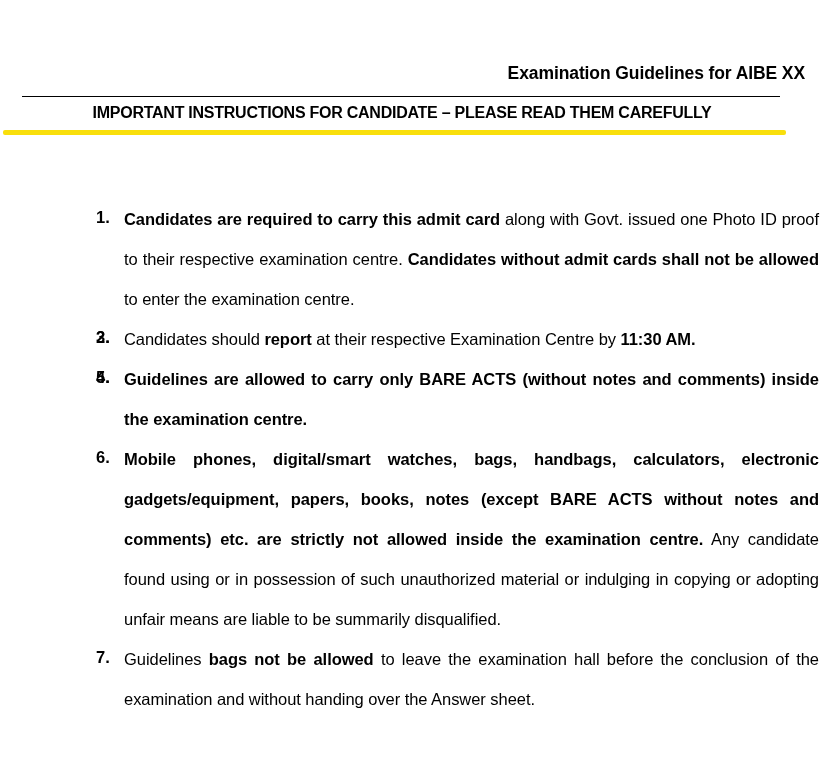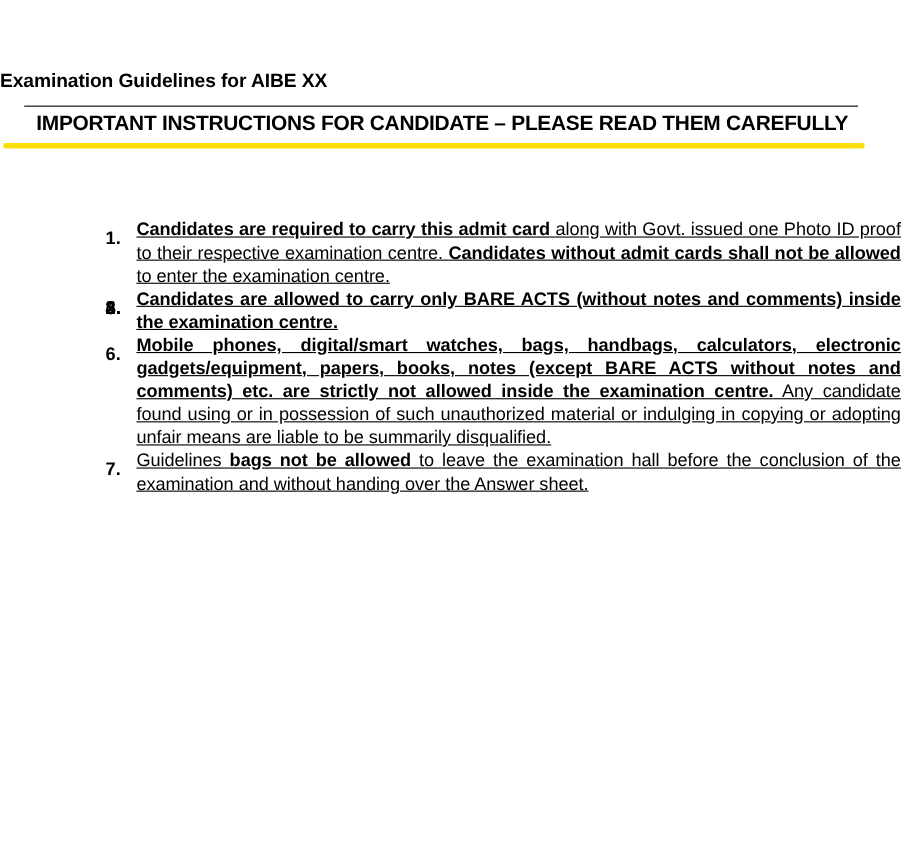--- a/index.html
+++ b/index.html
@@ -23,21 +23,21 @@
     height: 765px;
     box-sizing: border-box;
   }
 
   
   .doc-title {
     position: absolute;
     left: 0;
     top: 62px;
     width: 805px;
-    text-align: left;
+    text-align: right;
     font-size: 17.5px;
     font-weight: bold;
     letter-spacing: -0.1px;
     line-height: 22px;
     white-space: nowrap;
   }
 
   .rule-black {
     position: absolute;
     left: 22px;
@@ -46,21 +46,21 @@
     height: 0;
     border-top: 1.4px solid #000000;
   }
 
   .doc-subtitle {
     position: absolute;
     left: 22px;
     top: 100px;
     width: 760px;
     text-align: center;
-    font-size: 19px;
+    font-size: 16px;
     font-weight: bold;
     letter-spacing: -0.25px;
     line-height: 26px;
     white-space: nowrap;
   }
 
   .rule-yellow {
     position: absolute;
     left: 3px;
     top: 130px;
@@ -92,26 +92,25 @@
     top: 0;
     width: 24px;
     font-size: 16.5px;
     font-weight: bold;
     line-height: 36.5px;
     text-align: left;
   }
 
   .item-body {
     font-size: 16.5px;
-    line-height: 21px;
+    line-height: 40px;
     text-align: justify;
     text-justify: inter-word;
     letter-spacing: -0.05px;
     word-spacing: 0px;
-    text-decoration: underline;
   }
 
   
   .item-body > .seg { }
 
   .seg-bold { font-weight: bold; }
   .seg-normal { font-weight: normal; }
 
   
   .item[data-justify="full"] .item-body {
@@ -137,27 +136,28 @@
   <ol class="instructions" id="instructions-list">
       <li class="item" data-justify="full">
         <span class="item-marker">1.</span>
         <div class="item-body"><span class="seg seg-bold">Candidates are required to carry this admit card</span><span class="seg seg-normal"> along with Govt. issued one Photo ID proof to their respective examination centre. </span><span class="seg seg-bold">Candidates without admit cards shall not be allowed</span><span class="seg seg-normal"> to enter the examination centre.</span></div>
       </li>
       <li class="item" data-justify="full">
         <span class="item-marker">2.</span>
       </li>
       <li class="item" data-justify="left">
         <span class="item-marker">3.</span>
+        <div class="item-body"><span class="seg seg-normal">Candidates should </span><span class="seg seg-bold">report</span><span class="seg seg-normal"> at their respective Examination Centre by </span><span class="seg seg-bold">11:30 AM.</span></div>
       </li>
       <li class="item" data-justify="left">
         <span class="item-marker">4.</span>
       </li>
       <li class="item" data-justify="full">
         <span class="item-marker">5.</span>
-        <div class="item-body"><span class="seg seg-bold">Candidates are allowed to carry only BARE ACTS (without notes and comments) inside the examination centre.</span></div>
+        <div class="item-body"><span class="seg seg-bold">Guidelines are allowed to carry only BARE ACTS (without notes and comments) inside the examination centre.</span></div>
       </li>
       <li class="item" data-justify="full">
         <span class="item-marker">6.</span>
         <div class="item-body"><span class="seg seg-bold">Mobile phones, digital/smart watches, bags, handbags, calculators, electronic gadgets/equipment, papers, books, notes (except BARE ACTS without notes and comments) etc. are strictly not allowed inside the examination centre.</span><span class="seg seg-normal"> Any candidate found using or in possession of such unauthorized material or indulging in copying or adopting unfair means are liable to be summarily disqualified.</span></div>
       </li>
       <li class="item" data-justify="full">
         <span class="item-marker">7.</span>
         <div class="item-body"><span class="seg seg-normal">Guidelines </span><span class="seg seg-bold">bags not be allowed</span><span class="seg seg-normal"> to leave the examination hall before the conclusion of the examination and without handing over the Answer sheet.</span></div>
       </li>
     </ol>

